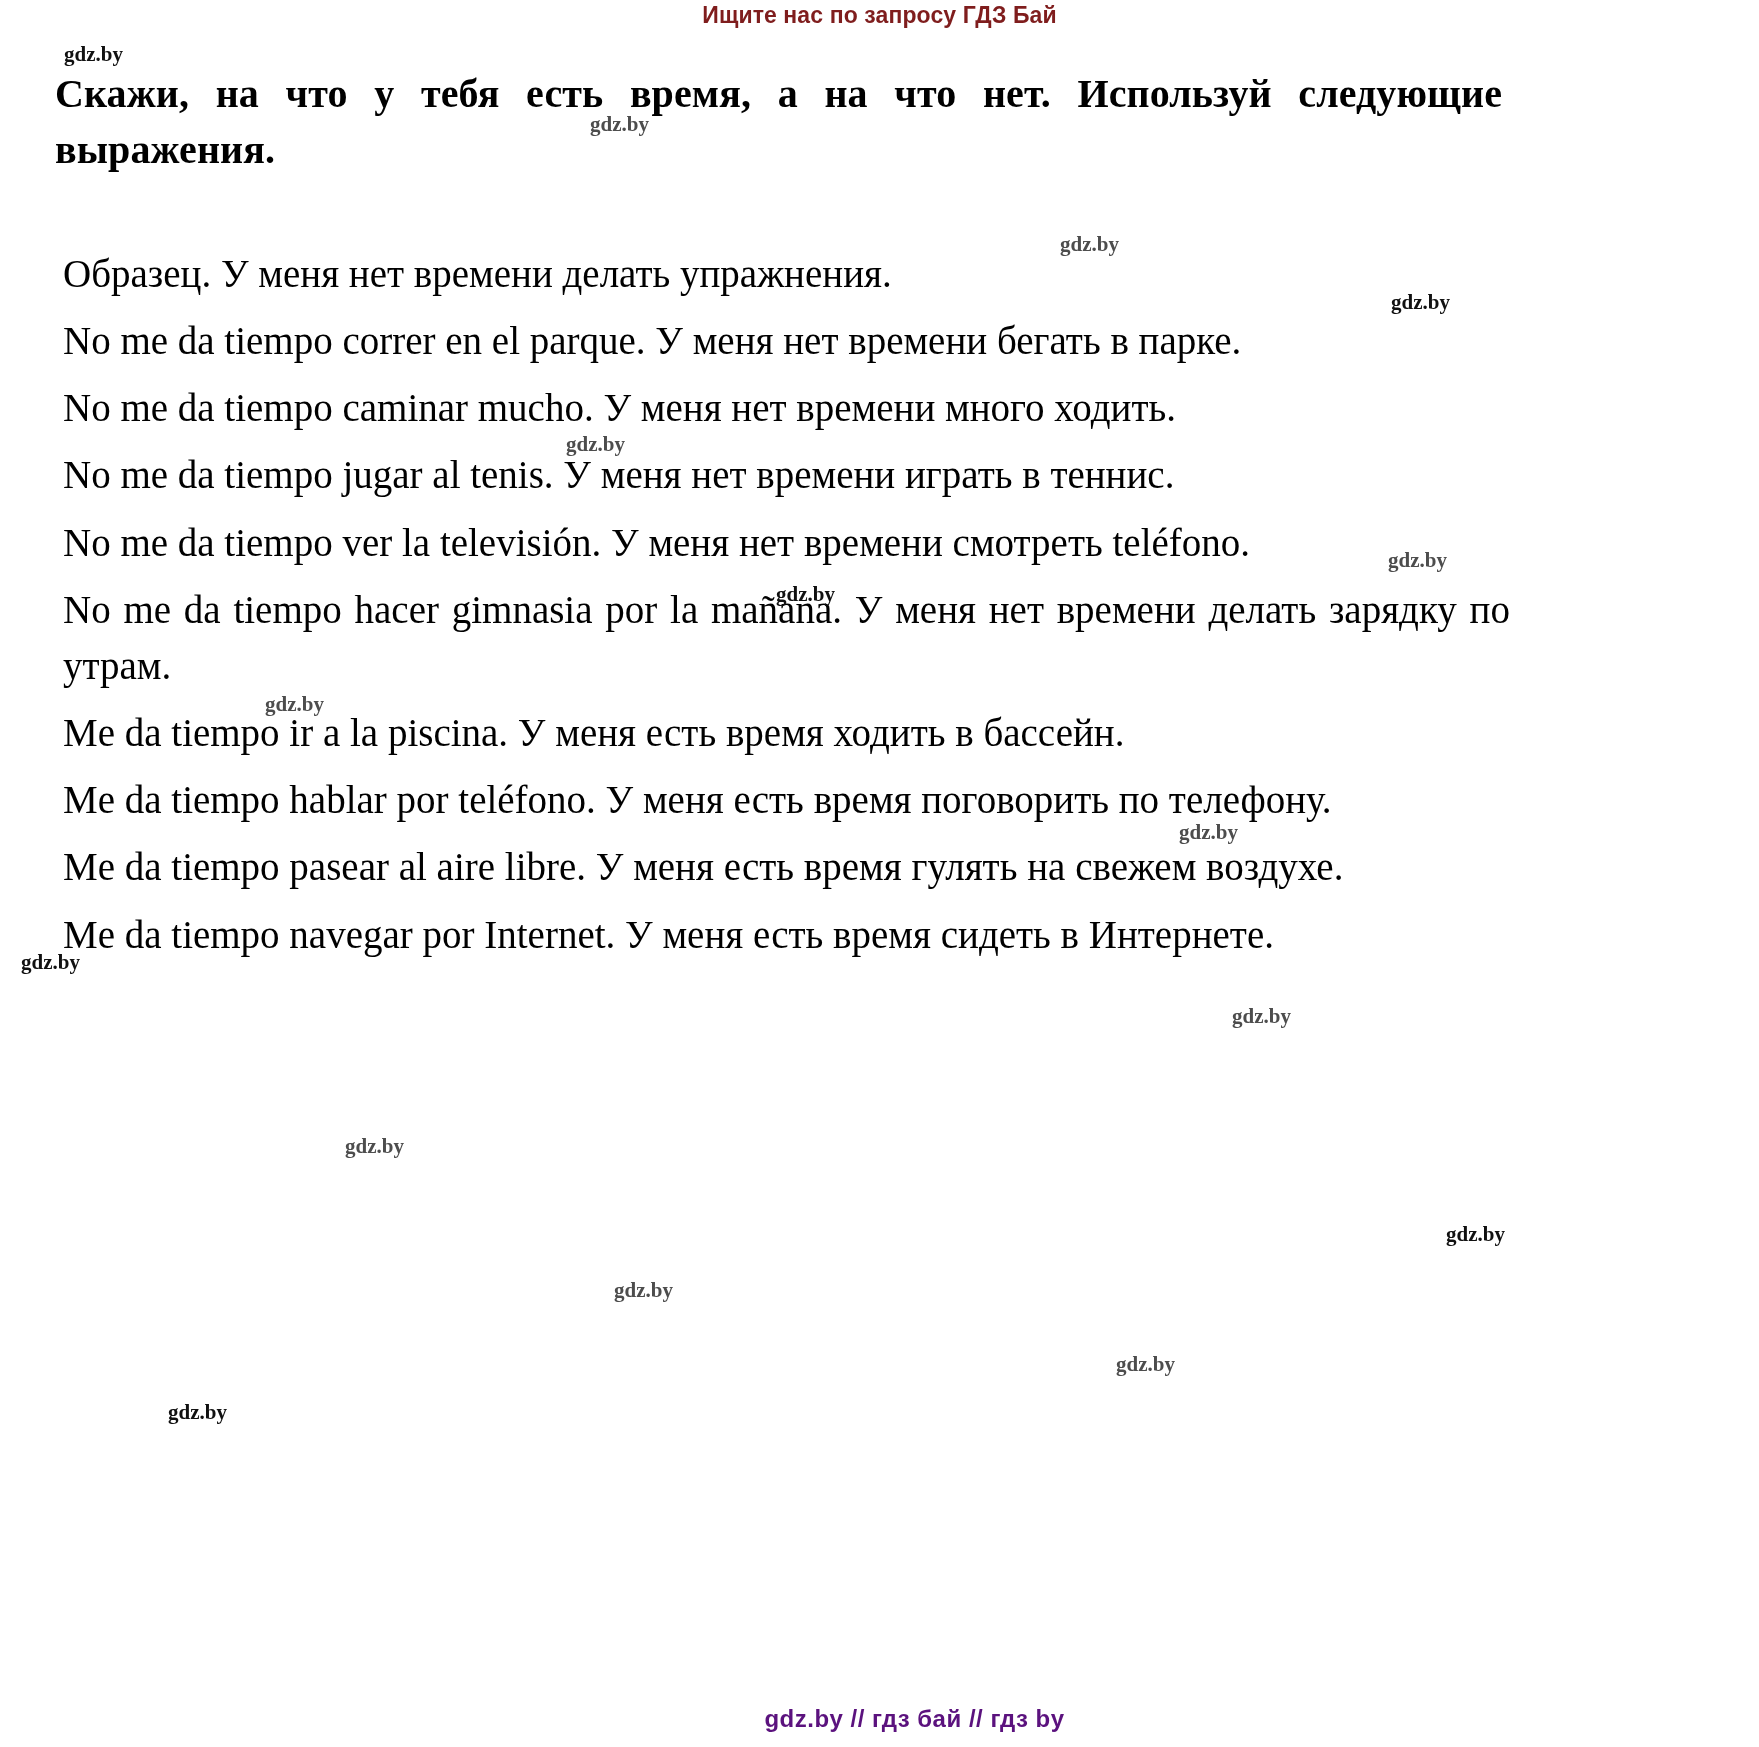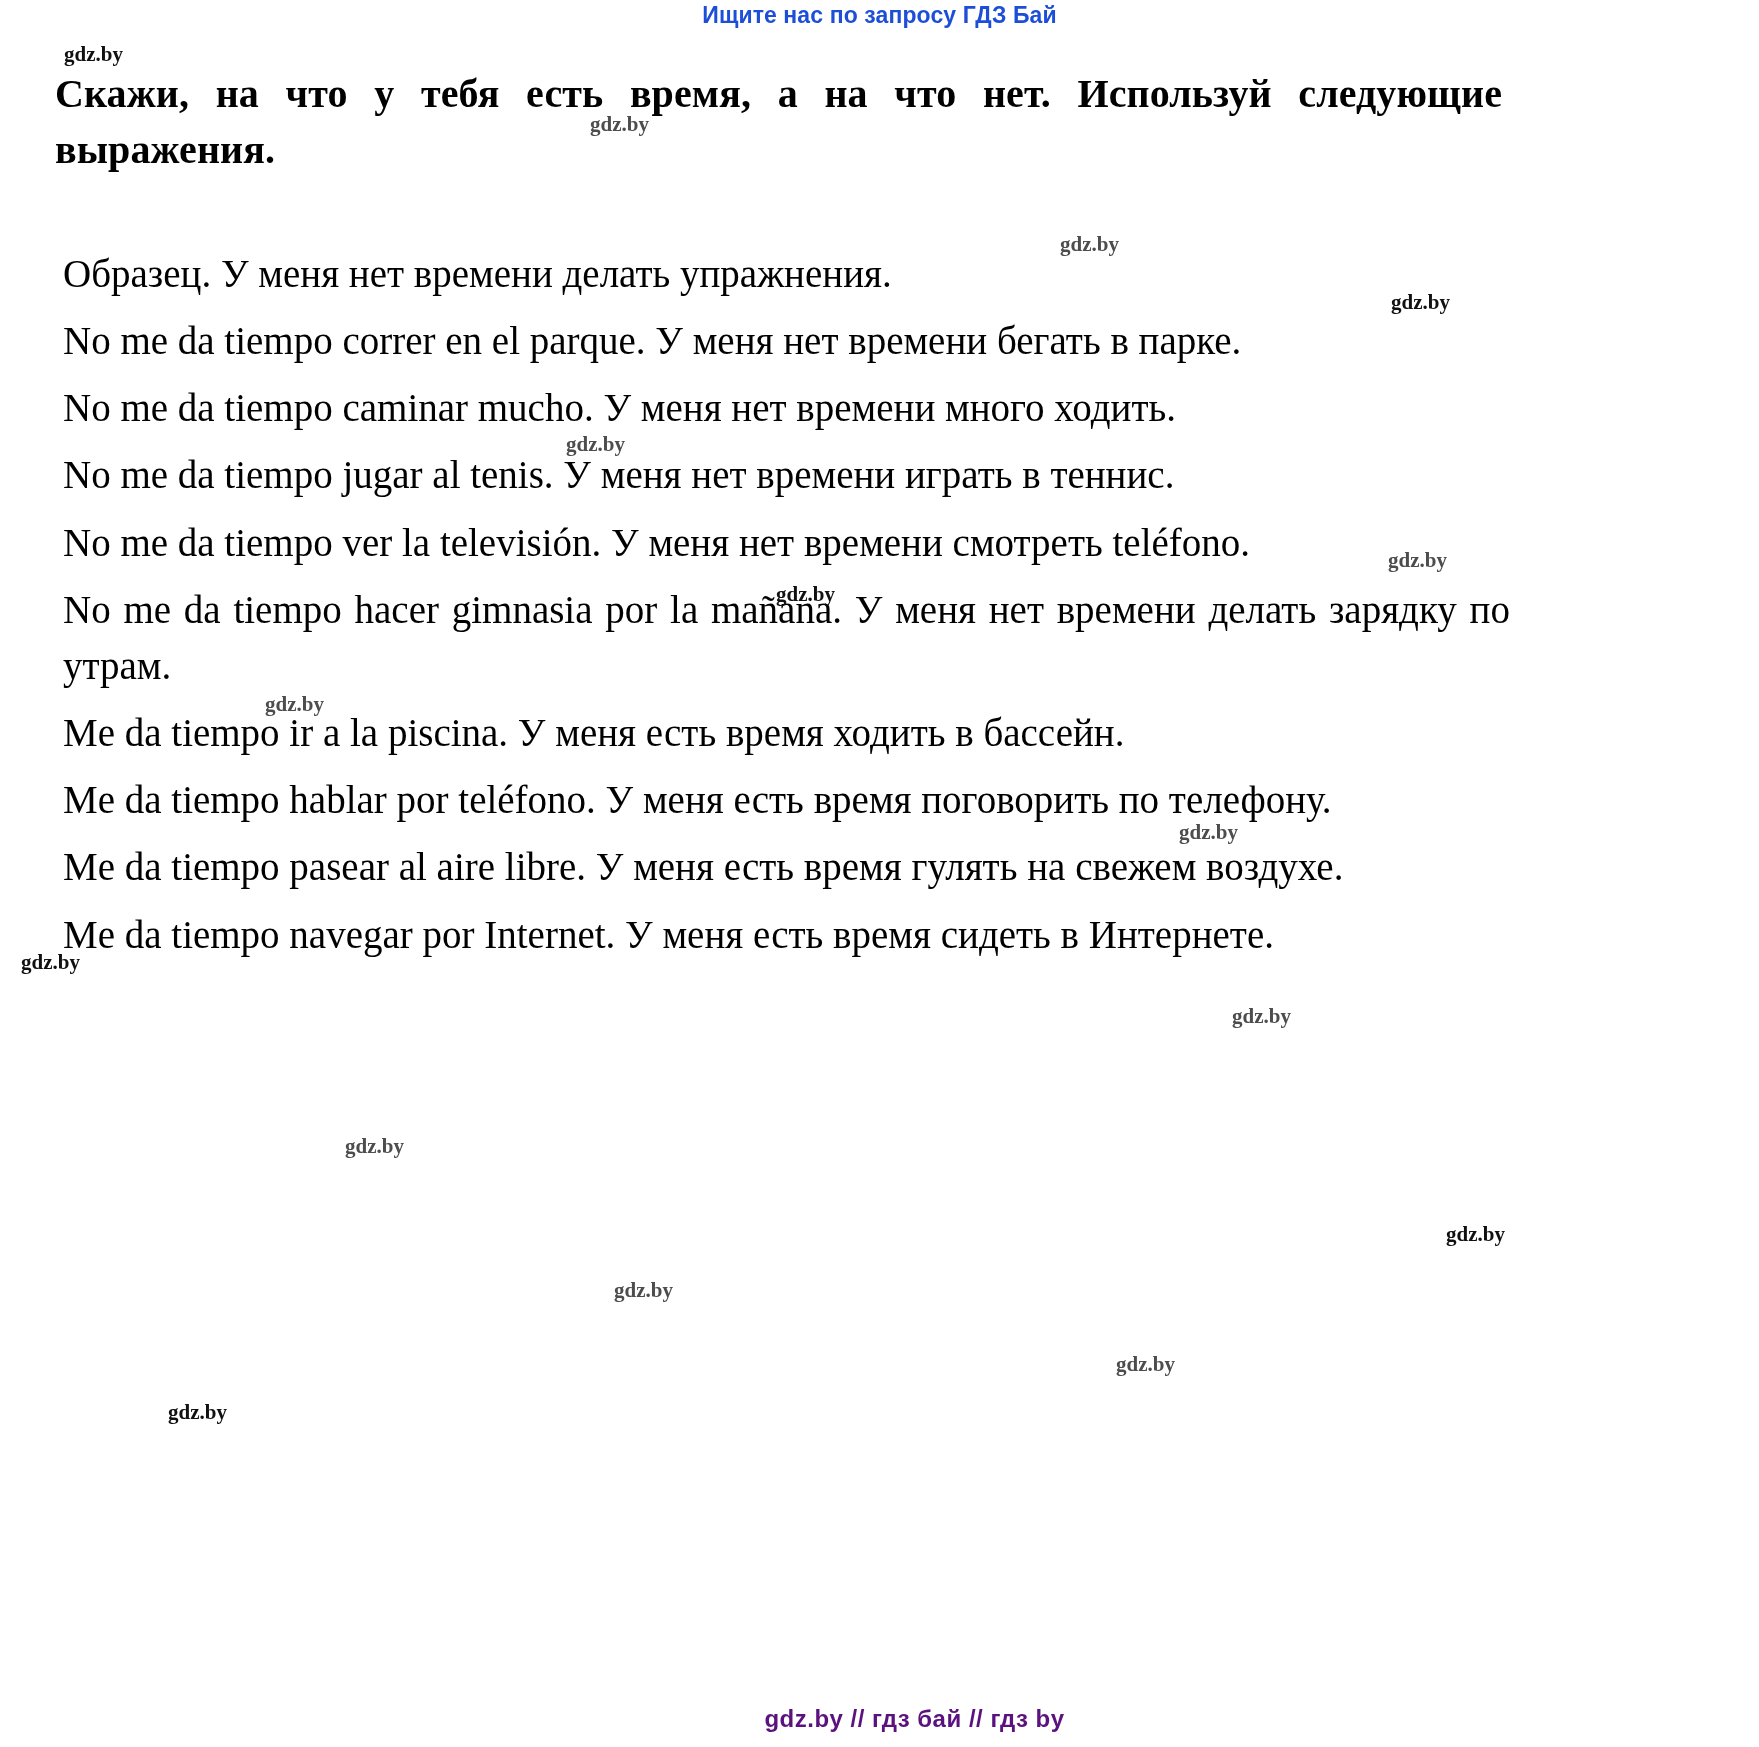--- a/index.html
+++ b/index.html
@@ -96,21 +96,21 @@
     font-family: "Liberation Sans", sans-serif;
     font-size: 24px;
     font-weight: 600;
     color: #5b127e;
     letter-spacing: 0.5px;
   }
 </style>
 </head>
 <body>
 
-<div class="promo-banner" style="color: #1d4ed8;">Ищите нас по запросу ГДЗ Бай</div>
+<div class="promo-banner" style="color: #7f1d1d;">Ищите нас по запросу ГДЗ Бай</div>
 
 <div class="page">
 
 
   <p class="instruction">Скажи, на что у тебя есть время, а на что нет. Используй следующие выражения.</p>
 
   <p class="answer-line nojust">Образец. У меня нет времени делать упражнения.</p>
 
   <p class="answer-line">No me da tiempo correr en el parque. У меня нет времени бегать в парке.</p>
   <p class="answer-line">No me da tiempo caminar mucho. У меня нет времени много ходить.</p>

